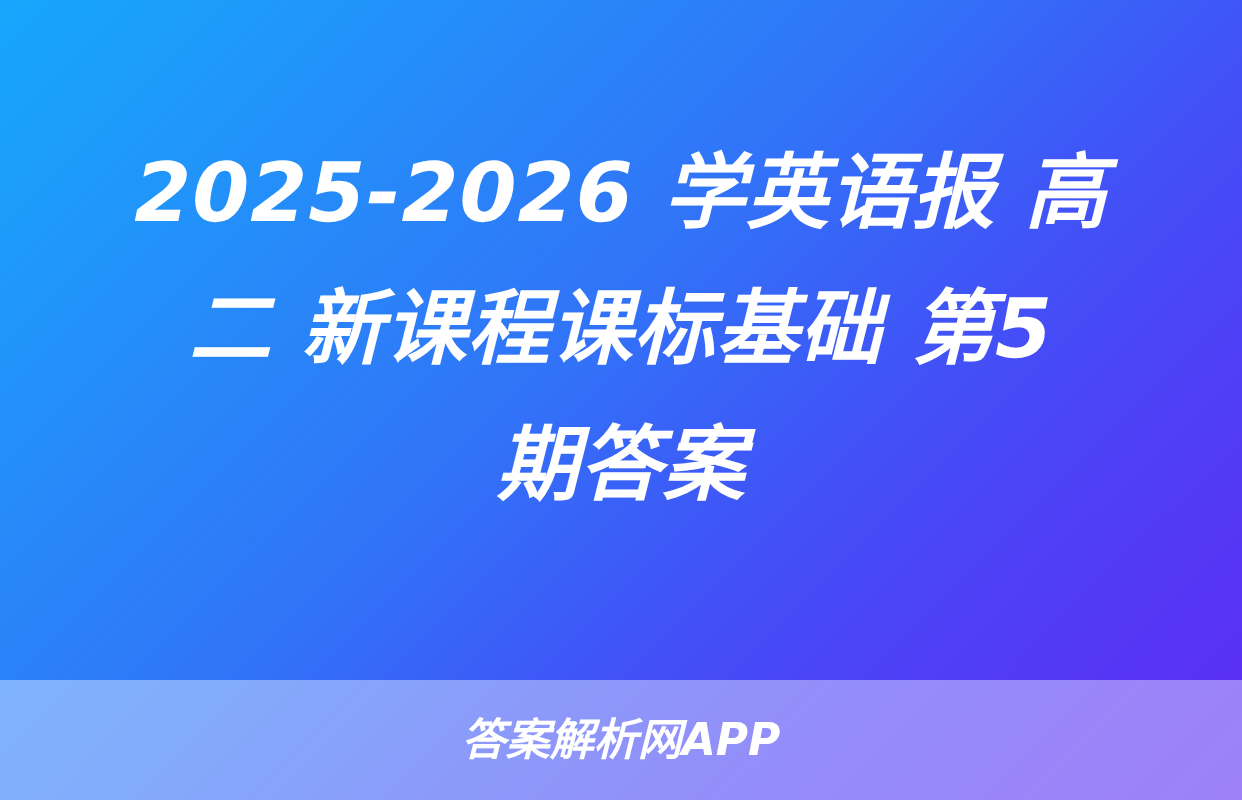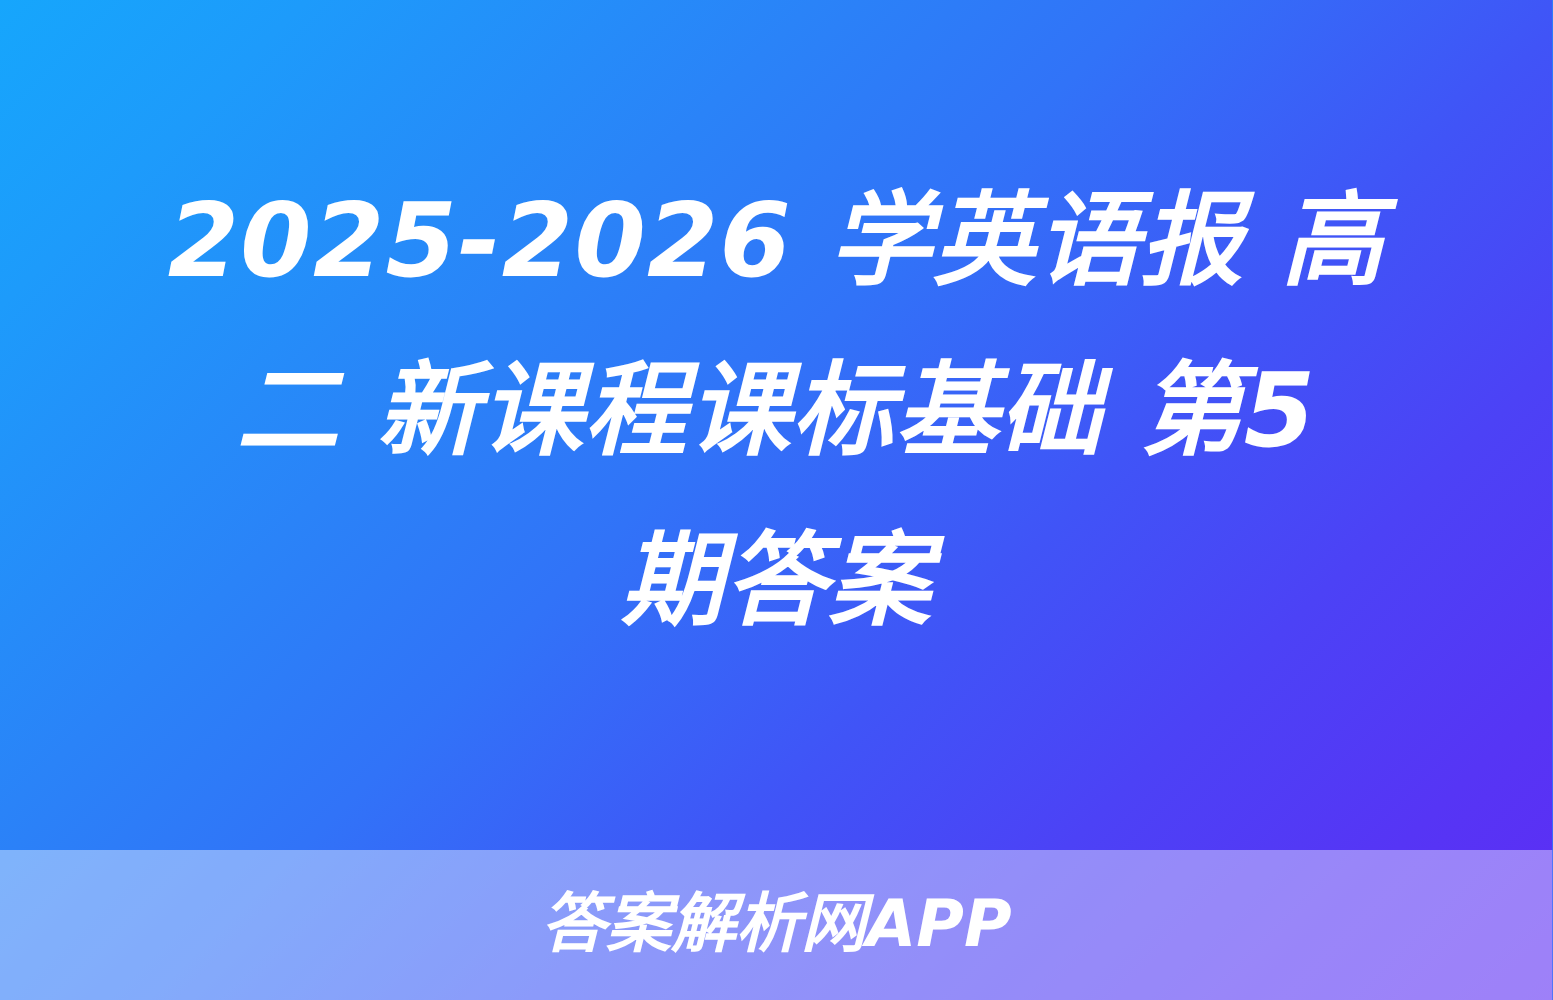--- a/index.html
+++ b/index.html
@@ -73,21 +73,21 @@
     background: rgba(255, 255, 255, 0.40);
     display: flex;
     align-items: center;
     justify-content: center;
   }
 
   .footer-brand {
     margin: 0;
     color: #FFFFFF;
     font-family: "DejaVu Sans", "Liberation Sans", sans-serif;
-    font-size: 52px;
+    font-size: 44px;
     font-weight: 700;
     font-style: italic;
     line-height: 1;
     letter-spacing: 0px;
     white-space: nowrap;
   }
 </style>
 </head>
 <body>
 

